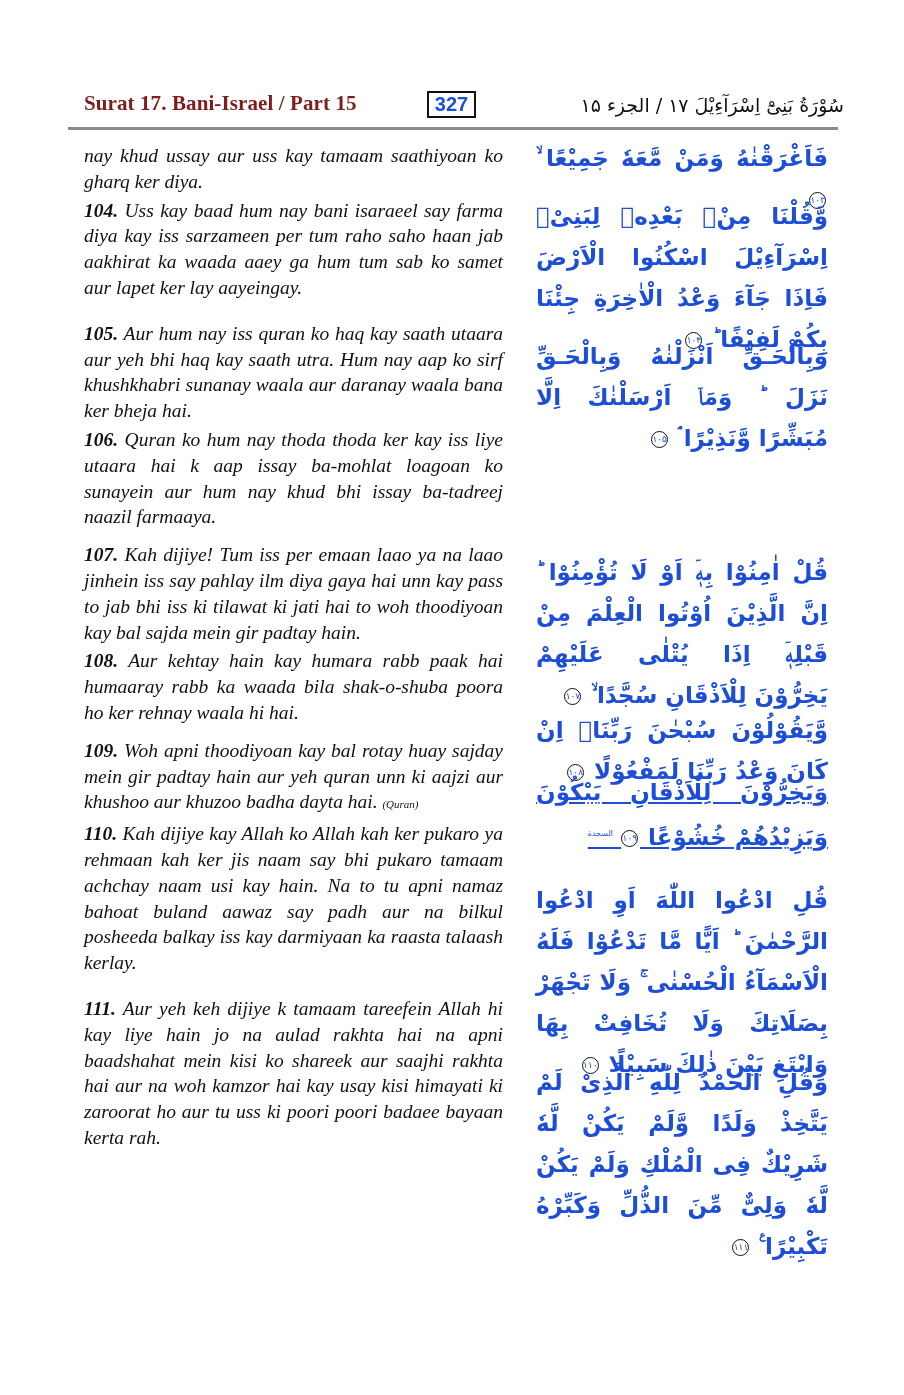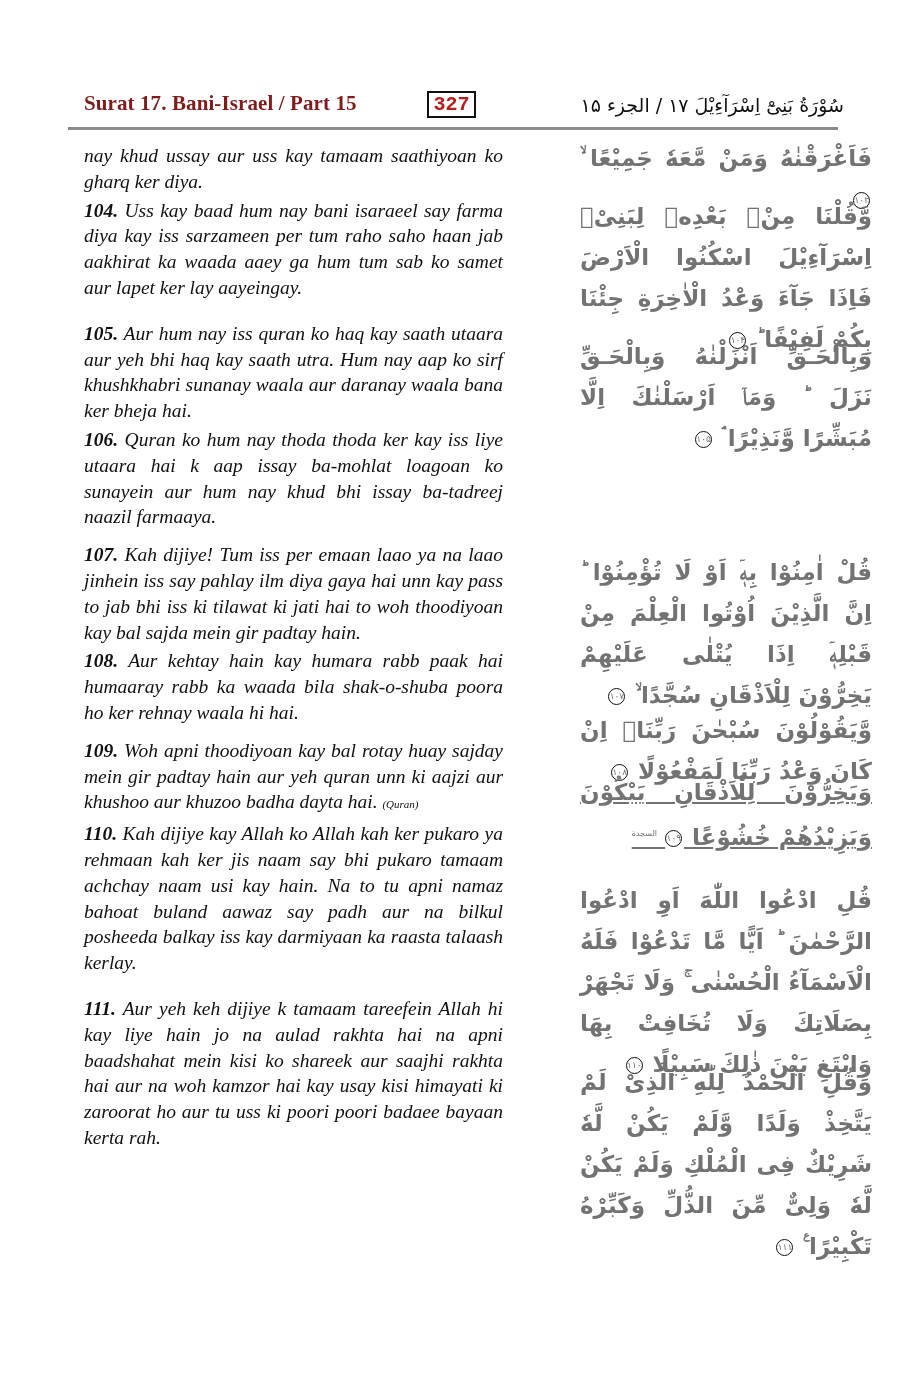--- a/index.html
+++ b/index.html
@@ -8,22 +8,22 @@
 
     
     .header-title {
       position: absolute; left: 84px; top: 91px;
       font-family: "Liberation Serif", serif; font-weight: bold; font-size: 21px; color: #7f1d1d;
       letter-spacing: 0.1px;
     }
     .page-number-box {
       position: absolute; left: 427px; top: 91px; width: 49px; height: 27px;
       border: 2px solid #111; box-sizing: border-box;
-      font-family: Liberation Mono, monospace; font-weight: bold; font-size: 20px;
-      text-align: center; line-height: 23px; color: #b91c1c;
+      font-family: Liberation Sans, sans-serif; font-weight: bold; font-size: 20px;
+      text-align: center; line-height: 23px; color: #1d4ed8;
     }
     .header-arabic {
       position: absolute; right: 60px; top: 94px;
       font-family: "DejaVu Sans", sans-serif; font-size: 19px; direction: rtl; color: #111;
     }
     .header-rule {
       position: absolute; left: 68px; top: 127px; width: 770px; height: 3px; background: #8a8a8a;
     }
 
     
@@ -34,23 +34,23 @@
     }
     .verse { margin: 0; font-style: italic; }
     .verse .num { font-weight: bold; }
     .verse .note { font-size: 11px; }
     .gap-sm { height: 3px; }
     .gap-md { height: 12px; }
     .gap-lg { height: 20px; }
 
     
     .arabic-block {
-      position: absolute; left: 580px; width: 292px;
+      position: absolute; left: 536px; width: 292px;
       font-family: "DejaVu Sans", sans-serif; font-weight: bold; font-size: 23px;
-      line-height: 41px; direction: rtl; text-align: justify; text-align-last: right; color: #737373;
+      line-height: 41px; direction: rtl; text-align: justify; text-align-last: right; color: #1d4ed8;
     }
     .ayah-mark {
       display: inline-block; font-size: 9px; font-weight: normal; border: 1px solid #111;
       border-radius: 50%; width: 15px; height: 15px; line-height: 15px; text-align: center;
       vertical-align: middle; margin-right: 2px; direction: ltr;
     }
     .sajda-label { font-size: 8px; font-weight: normal; vertical-align: super; }
   </style>
 </head>
 <body>

